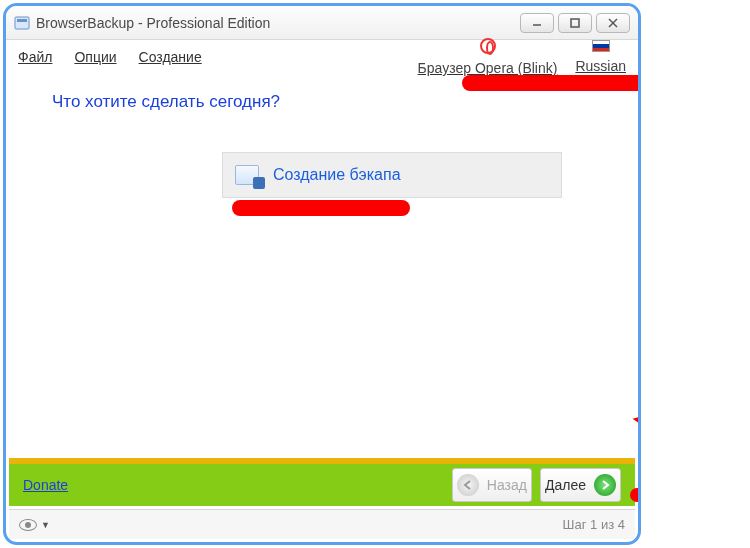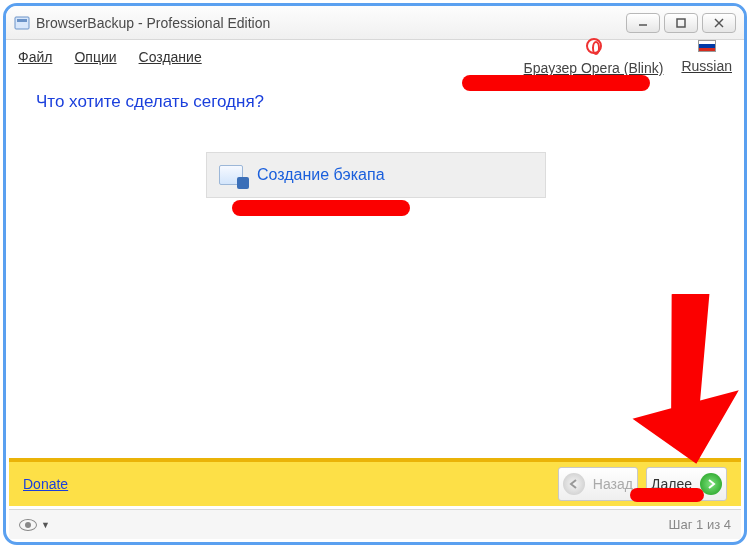--- a/index.html
+++ b/index.html
@@ -7,21 +7,21 @@
       font-family: "Segoe UI", Tahoma, sans-serif;
       font-size: 13px;
       background: #fff;
       width: 750px;
       height: 548px;
       position: relative;
     }
     .outer-border {
       border: 3px solid #5aa0f0;
       border-radius: 14px;
-      width: 744px;
+      width: 638px;
       height: 542px;
       margin: 3px;
       overflow: hidden;
       position: relative;
       background: #fff;
     }
     .titlebar {
       display: flex;
       align-items: center;
       padding: 4px 8px;
@@ -83,20 +83,21 @@
       border-radius: 10px;
       height: 16px;
     }
     .annot-bar.b1 { left: 456px; top: 69px; width: 188px; }
     .annot-bar.b2 { left: 226px; top: 194px; width: 178px; }
     .annot-bar.b3 { left: 624px; top: 482px; width: 74px; height: 14px; }
     .main {
       padding: 18px 20px 0 30px;
       position: relative;
       height: 380px;
+      margin-left: 16px;
     }
     .prompt-heading { color: #1a3fdc; font-size: 17px; margin-bottom: 40px; }
     .options {
       margin-left: 170px;
       width: 340px;
     }
     .opt-row {
       display: flex;
       align-items: center;
       gap: 10px;
@@ -123,24 +124,24 @@
     .opt-icon .badge {
       position: absolute; right: -2px; bottom: -2px; width: 12px; height: 12px;
       border-radius: 2px;
     }
     .opt-icon .badge.save { background: #3b6fb8; }
     .opt-icon .badge.restore { background: #e6a63a; }
     .footer {
       position: absolute;
       left: 3px; right: 3px; bottom: 36px;
       padding: 8px 14px;
-      border-top: 4px solid #eab308;
-      display: flex;
-      align-items: center;
-      background: #fde047;
+      border-top: 6px solid #eab308;
+      display: flex;
+      align-items: center;
+      background: #84cc16;
       height: 48px;
     }
     .donate-link { color: #1a3fdc; text-decoration: underline; font-size: 14px; cursor: pointer; }
     .nav-area { margin-left: auto; display: flex; gap: 8px; }
     .nav-btn {
       display: flex; align-items: center; gap: 8px;
       border: 1px solid #c8c8c8;
       padding: 5px 4px;
       background: linear-gradient(#fff,#efefef);
       border-radius: 3px;

